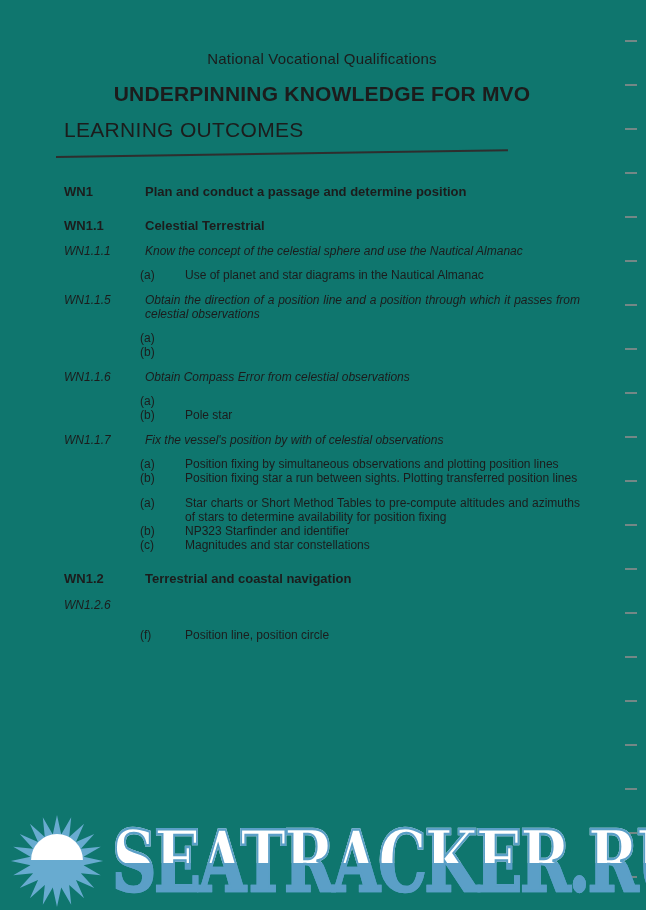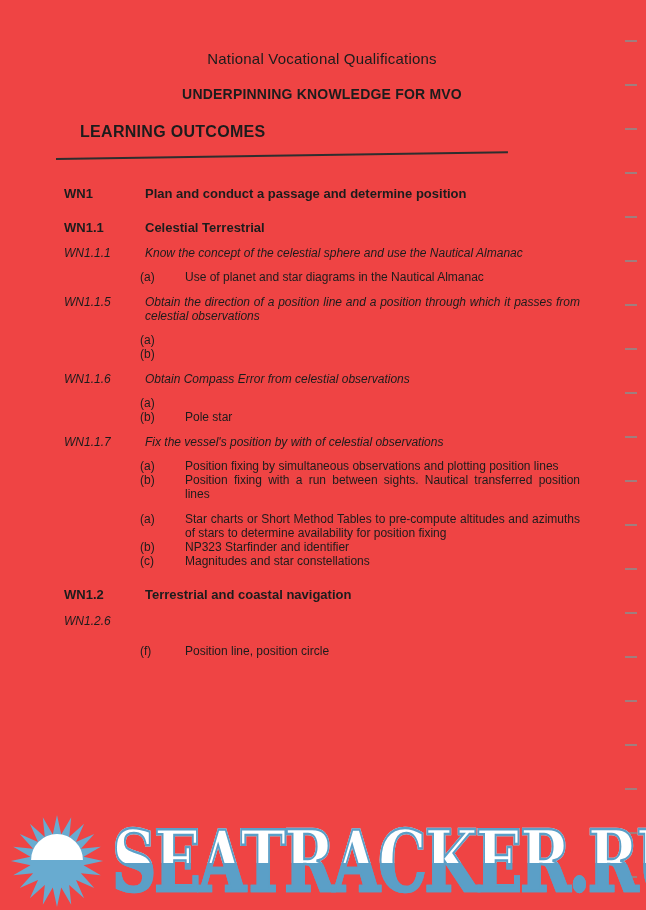--- a/index.html
+++ b/index.html
@@ -1,44 +1,44 @@
 <!DOCTYPE html>
 <html><head>
 <meta charset="utf-8">
 <style>
   html, body { margin: 0; padding: 0; background: #e8e8e8; }
   .page {
     position: relative;
     width: 646px; height: 910px;
     margin: 0 auto;
-    background: #ef4444;
+    background: #0f766e;
     overflow: hidden;
     font-family: "Liberation Sans", sans-serif;
     color: #1c1c1c;
   }
   .doc { padding: 50px 66px 0 64px; }
 
   
   .subtitle {
     text-align: center;
     font-size: 15px; line-height: 18px;
     margin-bottom: 14px;
     letter-spacing: 0.2px;
   }
   .title {
     text-align: center;
-    font-size: 14px; line-height: 24px;
+    font-size: 21px; line-height: 24px;
     font-weight: bold;
     margin: 0 0 14px 0;
     letter-spacing: 0.2px;
   }
   .section {
-    font-size: 16px; line-height: 20px;
-    font-weight: bold;
-    margin: 16px;
+    font-size: 21px; line-height: 20px;
+    font-weight: normal;
+    margin: 0;
     letter-spacing: 0.3px;
   }
   .rule {
     position: relative;
     margin-top: 16px;
     margin-left: -8px;
     width: 452px; height: 2px;
     background: #2e2e2e;
     transform: rotate(-0.85deg);
     transform-origin: left center;
@@ -191,21 +191,21 @@
         <span class="code">WN1.1.7</span>
         <span class="otext">Fix the vessel's position by with of celestial observations</span>
       </div>
       <div class="items">
         <div class="item">
           <span class="letter">(a)</span>
           <span class="itext">Position fixing by simultaneous observations and plotting position lines</span>
         </div>
         <div class="item">
           <span class="letter">(b)</span>
-          <span class="itext">Position fixing with a run between sights. Nautical transferred position lines</span>
+          <span class="itext">Position fixing star a run between sights. Plotting transferred position lines</span>
         </div>
       </div>
     </div>
 
     <div class="block">
       <div class="items">
         <div class="item">
           <span class="letter">(a)</span>
           <span class="itext">Star charts or Short Method Tables to pre-compute altitudes and azimuths of stars to determine availability for position fixing</span>
         </div>

